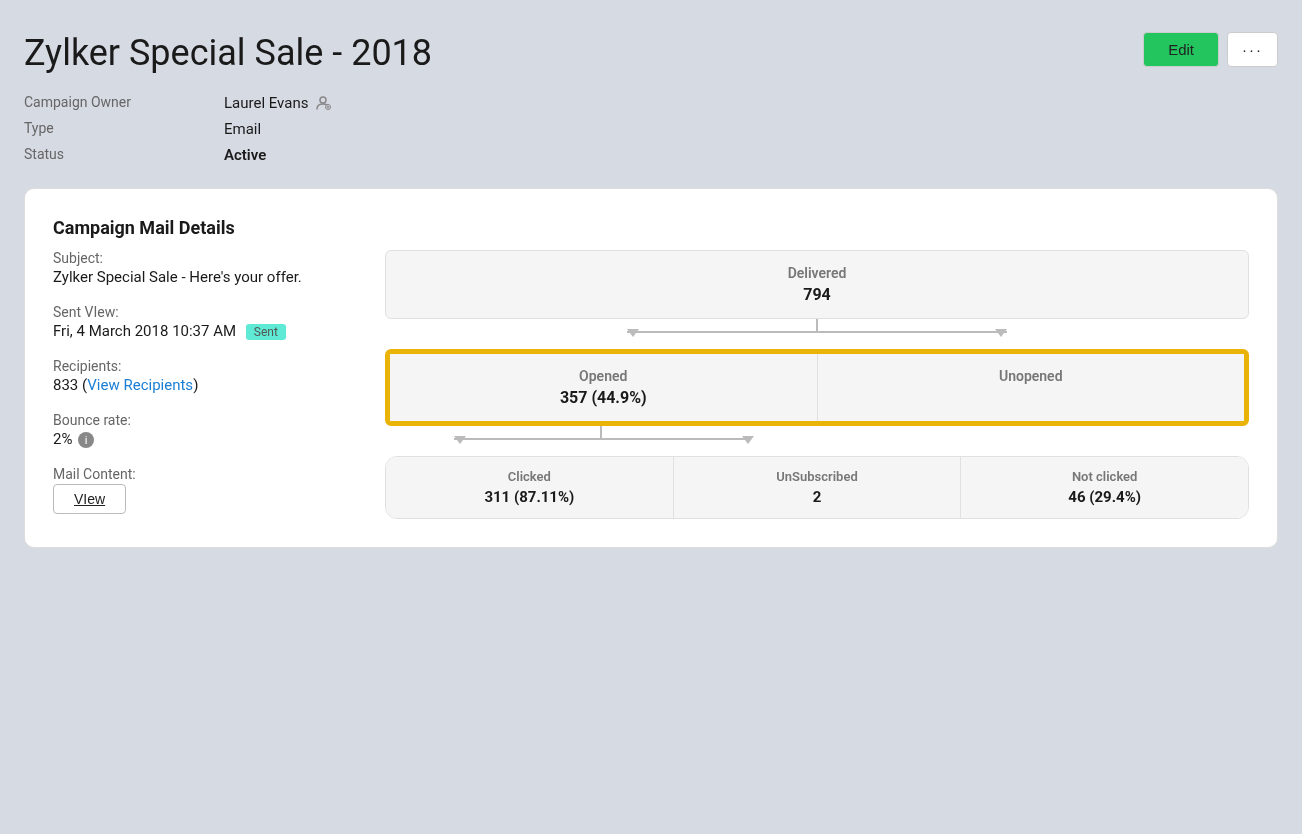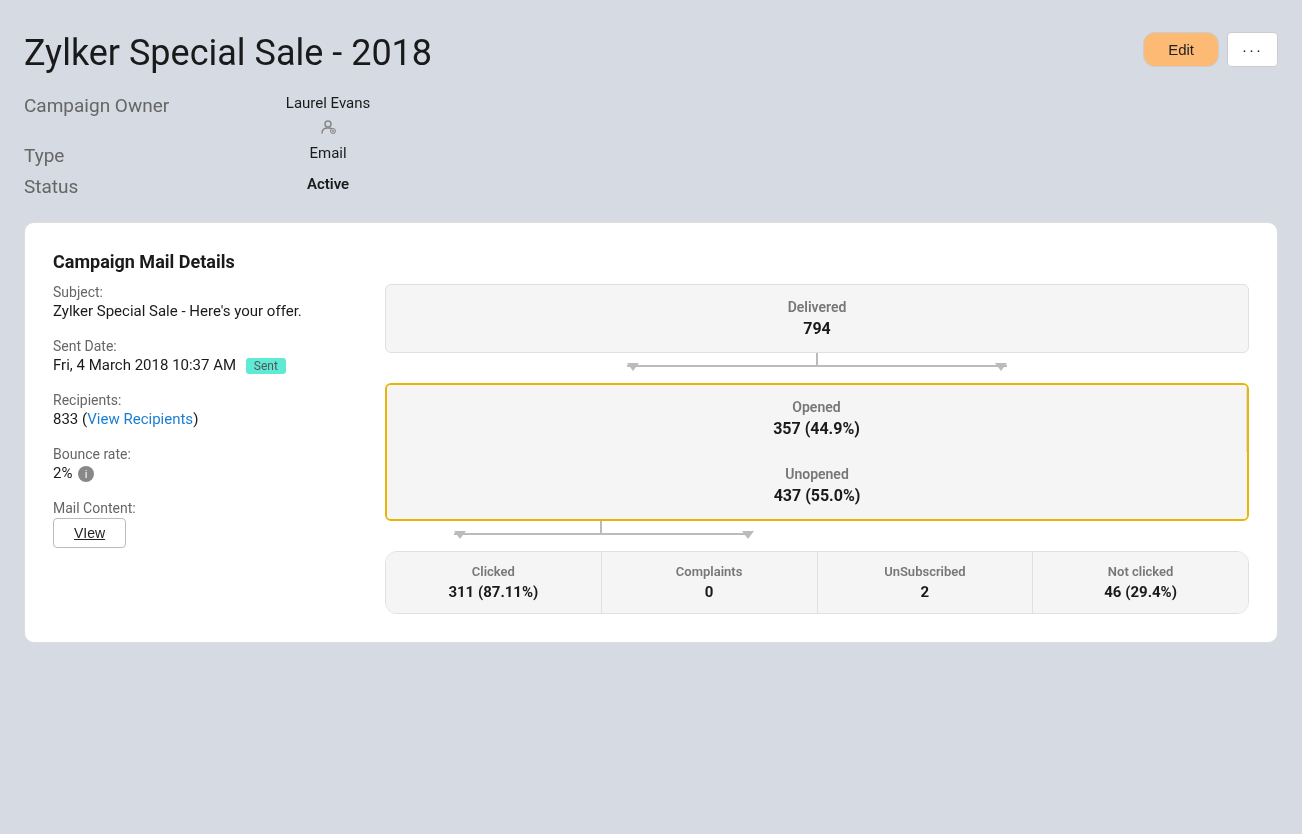--- a/index.html
+++ b/index.html
@@ -22,51 +22,50 @@
       color: #1a1a1a;
       margin-bottom: 20px;
     }
     .meta-table {
       display: grid;
       grid-template-columns: 200px auto;
       row-gap: 8px;
     }
     .meta-label {
       color: #666;
-      font-size: 19px;
+      font-size: 14px;
     }
     .meta-value {
       font-size: 15px;
       color: #1a1a1a;
       display: flex;
       align-items: center;
       gap: 6px;
-      flex-direction: column;
     }
     .meta-value.bold {
       font-weight: 600;
     }
     .user-icon {
       display: inline-flex;
       align-items: center;
       justify-content: center;
       width: 18px;
       height: 18px;
       color: #888;
     }
     .header-buttons {
       display: flex;
       gap: 8px;
       flex-shrink: 0;
     }
     .btn-edit {
       padding: 8px 24px;
       border: 1px solid #ccc;
-      background: #fdba74;
-      border-radius: 12px;
+      background: #22c55e;
+      border-radius: 4px;
       font-size: 15px;
       cursor: pointer;
       color: #222;
     }
     .btn-more {
       padding: 8px 14px;
       border: 1px solid #ccc;
       background: #fff;
       border-radius: 4px;
       font-size: 15px;
@@ -169,24 +168,23 @@
       margin-bottom: 4px;
     }
     .stat-value {
       font-size: 16px;
       font-weight: 700;
       color: #1a1a1a;
     }
     .stat-row-mid {
       display: flex;
       gap: 0;
-      border: 2px solid #eab308;
+      border: 5px solid #eab308;
       border-radius: 6px;
       overflow: hidden;
-      flex-direction: column;
     }
     .stat-cell {
       flex: 1;
       padding: 14px 20px;
       text-align: center;
       background: #f5f5f5;
     }
     .stat-cell:not(:last-child) {
       border-right: 1px solid #e0e0e0;
     }
@@ -253,21 +251,21 @@
 
 <div class="card">
   <div class="card-title">Campaign Mail Details</div>
   <div class="card-body">
     <div class="card-left">
       <div>
         <div class="field-label">Subject:</div>
         <div class="field-value">Zylker Special Sale - Here's your offer.</div>
       </div>
       <div>
-        <div class="field-label">Sent Date:</div>
+        <div class="field-label">Sent VIew:</div>
         <div class="field-value">
           <span>Fri, 4 March 2018 10:37 AM</span>
           <span class="sent-badge">Sent</span>
         </div>
       </div>
       <div>
         <div class="field-label">Recipients:</div>
         <div class="field-value">
           <span>833</span>
           (<a class="link">View Recipients</a>)
@@ -300,41 +298,36 @@
         <div style="position:absolute;top:10px;right:28%;width:0;height:0;border-top:8px solid #bbb;border-left:6px solid transparent;border-right:6px solid transparent;"></div>
       </div>
 
       <div class="stat-row-mid">
         <div class="stat-cell">
           <div class="stat-label">Opened</div>
           <div class="stat-value">357 (44.9%)</div>
         </div>
         <div class="stat-cell">
           <div class="stat-label">Unopened</div>
-          <div class="stat-value">437 (55.0%)</div>
         </div>
       </div>
 
       <div style="display:flex;justify-content:flex-start;height:30px;position:relative;margin:0;">
         <div style="position:absolute;top:0;left:25%;transform:translateX(-50%);width:2px;height:14px;background:#bbb;"></div>
         <div style="position:absolute;top:12px;left:8%;width:34%;height:2px;background:#bbb;"></div>
         <div style="position:absolute;top:10px;left:8%;width:0;height:0;border-top:8px solid #bbb;border-left:6px solid transparent;border-right:6px solid transparent;"></div>
         <div style="position:absolute;top:10px;left:42%;transform:translateX(-50%);width:0;height:0;border-top:8px solid #bbb;border-left:6px solid transparent;border-right:6px solid transparent;"></div>
       </div>
 
       <div class="stat-row-bot">
         <div class="stat-bot-cell">
           <div class="stat-bot-label">Clicked</div>
           <div class="stat-bot-value">311 (87.11%)</div>
         </div>
         <div class="stat-bot-cell">
-          <div class="stat-bot-label">Complaints</div>
-          <div class="stat-bot-value">0</div>
-        </div>
-        <div class="stat-bot-cell">
           <div class="stat-bot-label">UnSubscribed</div>
           <div class="stat-bot-value">2</div>
         </div>
         <div class="stat-bot-cell">
           <div class="stat-bot-label">Not clicked</div>
           <div class="stat-bot-value">46 (29.4%)</div>
         </div>
       </div>
     </div>
   </div>

